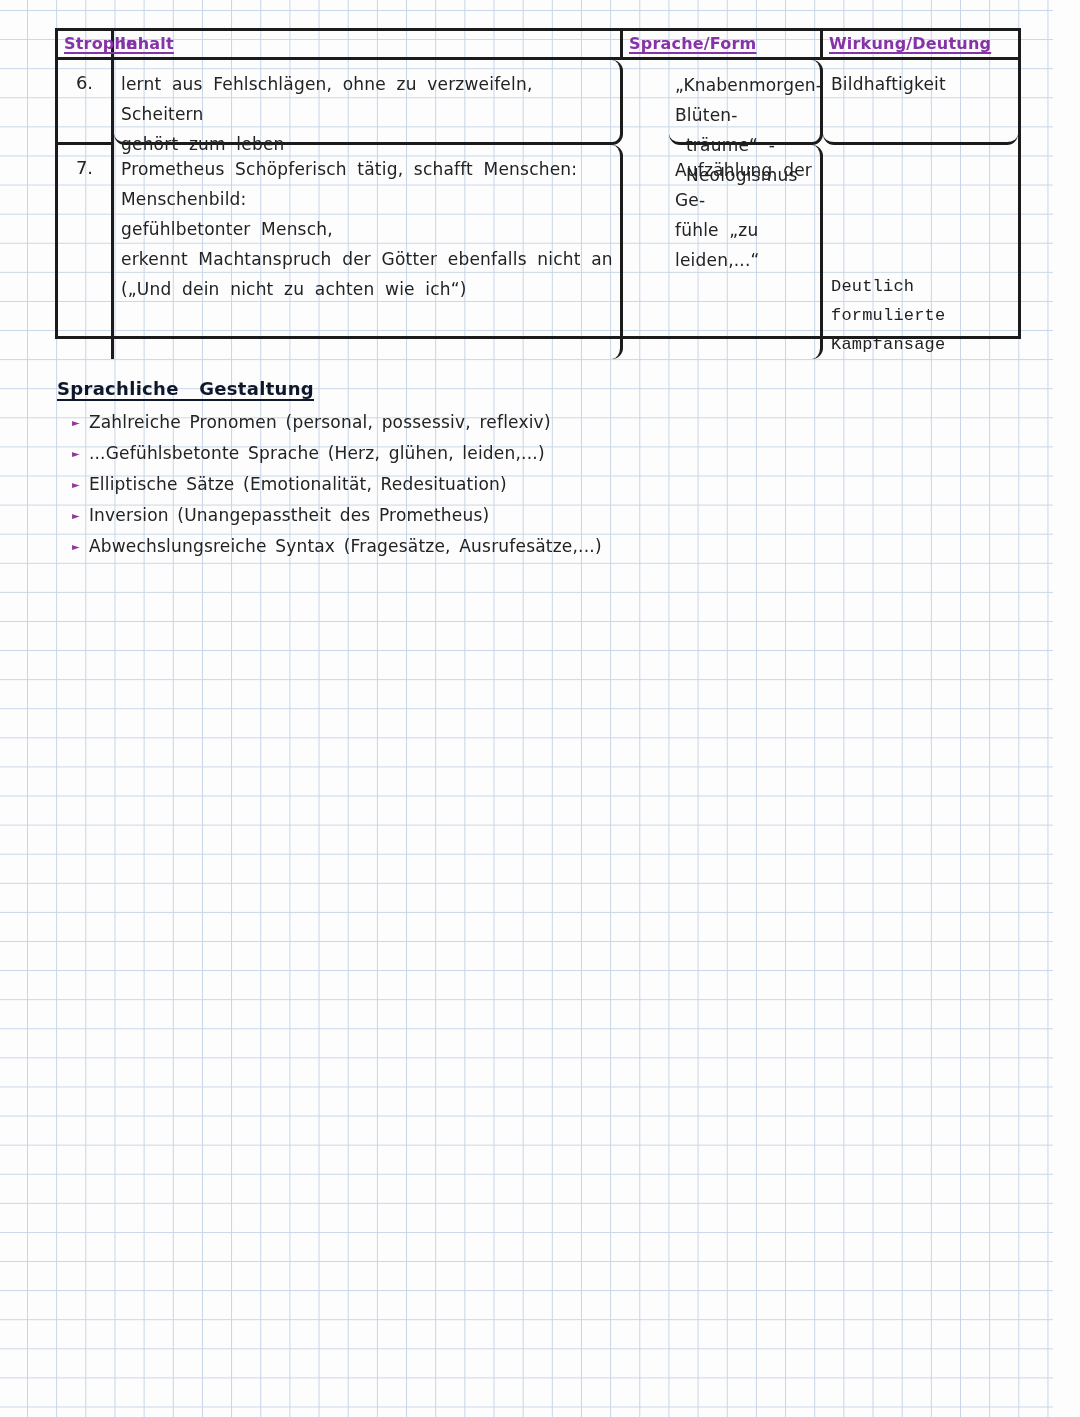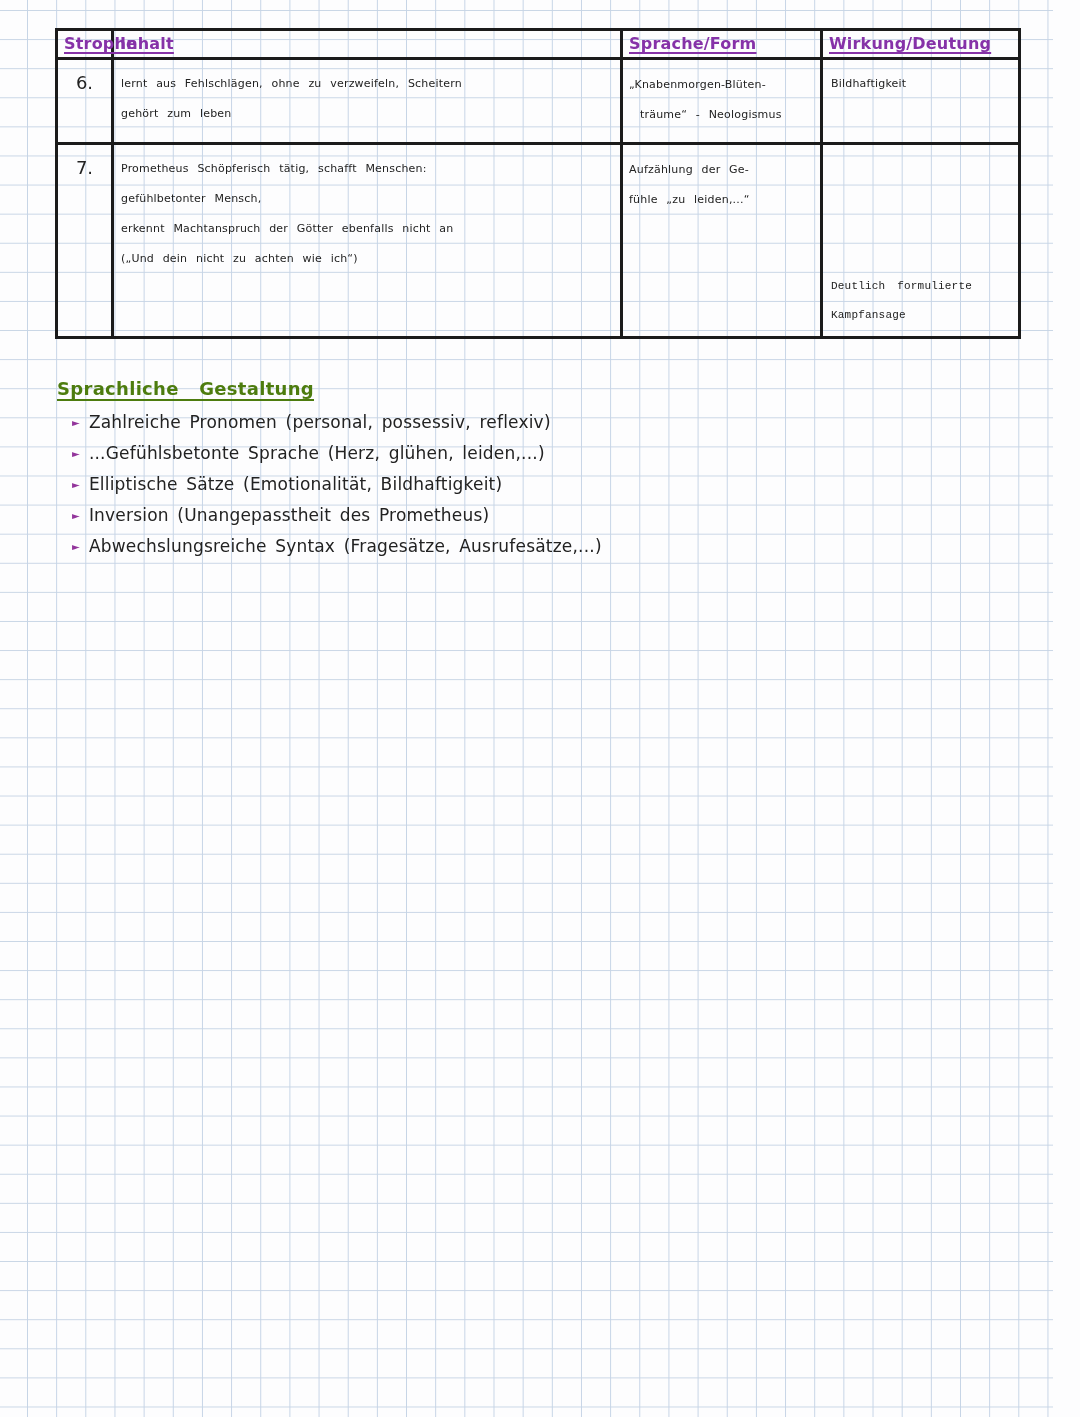--- a/index.html
+++ b/index.html
@@ -33,30 +33,30 @@
   .cell{box-sizing:border-box;position:relative;}
   .bR{border-right:3px solid #1b1b1b;}
   .bB{border-bottom:3px solid #1b1b1b;}
   .hdr{
     color:#8632a8;font-size:16px;font-weight:600;
     text-decoration:underline;text-decoration-thickness:2px;text-underline-offset:3px;
     line-height:25px;padding-left:6px;letter-spacing:.2px;
     white-space:nowrap;
   }
   .strophe-cell{text-align:center;font-size:18px;padding-top:12px;}
-  .txt{font-size:11px;line-height:30px;word-spacing:5px;letter-spacing:.2px;}
+  .txt{font-size:17px;line-height:30px;word-spacing:5px;letter-spacing:.2px;border-radius:11px;}
   .inhalt-cell{padding:9px 4px 0 7px;}
-  .sprache-cell{padding:10px 2px 0 6px;}
+  .sprache-cell{padding:10px 2px 0 6px;margin-left:46px;}
   .wirkung-cell{padding:9px 16px 0 8px;}
   .wirkung-bottom{padding-top:118px;line-height:29px;font-family:Liberation Mono, monospace;}
   .indent1{padding-left:11px;}
   
   .section{position:absolute;left:57px;top:378px;width:620px;}
   .section-title{
-    color:#4d7c0f;font-size:18px;font-weight:600;word-spacing:14px;letter-spacing:.3px;
+    color:#0f172a;font-size:18px;font-weight:600;word-spacing:14px;letter-spacing:.3px;
     text-decoration:underline;text-decoration-thickness:2px;text-underline-offset:4px;
   }
   .bullets{margin-top:9px;}
   .bullet{display:flex;align-items:baseline;line-height:28px;font-size:17px;letter-spacing:.2px;word-spacing:3px;}
   .arrow{color:#93359c;font-size:10px;margin-left:15px;margin-right:9px;flex:0 0 auto;position:relative;top:-2px;}
 </style>
 </head>
 <body>
 
 <div class="page">
@@ -78,20 +78,21 @@
       <div>„Knabenmorgen-Blüten-</div>
       <div class="indent1">träume“ - Neologismus</div>
     </div>
     <div class="cell bB wirkung-cell txt">
       <div>Bildhaftigkeit</div>
     </div>
 
     <div class="cell bR strophe-cell row7">7.</div>
     <div class="cell bR inhalt-cell txt row7">
       <div>Prometheus Schöpferisch tätig, schafft Menschen:</div>
+      <div>Menschenbild:</div>
       <div>gefühlbetonter Mensch,</div>
       <div>erkennt Machtanspruch der Götter ebenfalls nicht an</div>
       <div>(„Und dein nicht zu achten wie ich“)</div>
     </div>
     <div class="cell bR sprache-cell txt">
       <div>Aufzählung der Ge-</div>
       <div>fühle „zu leiden,...“</div>
     </div>
     <div class="cell wirkung-cell txt">
       <div class="wirkung-bottom">
@@ -107,21 +108,21 @@
       <div class="bullet">
         <span class="arrow">►</span>
         <span>Zahlreiche Pronomen (personal, possessiv, reflexiv)</span>
       </div>
       <div class="bullet">
         <span class="arrow">►</span>
         <span>...Gefühlsbetonte Sprache (Herz, glühen, leiden,...)</span>
       </div>
       <div class="bullet">
         <span class="arrow">►</span>
-        <span>Elliptische Sätze (Emotionalität, Bildhaftigkeit)</span>
+        <span>Elliptische Sätze (Emotionalität, Redesituation)</span>
       </div>
       <div class="bullet">
         <span class="arrow">►</span>
         <span>Inversion (Unangepasstheit des Prometheus)</span>
       </div>
       <div class="bullet">
         <span class="arrow">►</span>
         <span>Abwechslungsreiche Syntax (Fragesätze, Ausrufesätze,...)</span>
       </div>
     </div>

